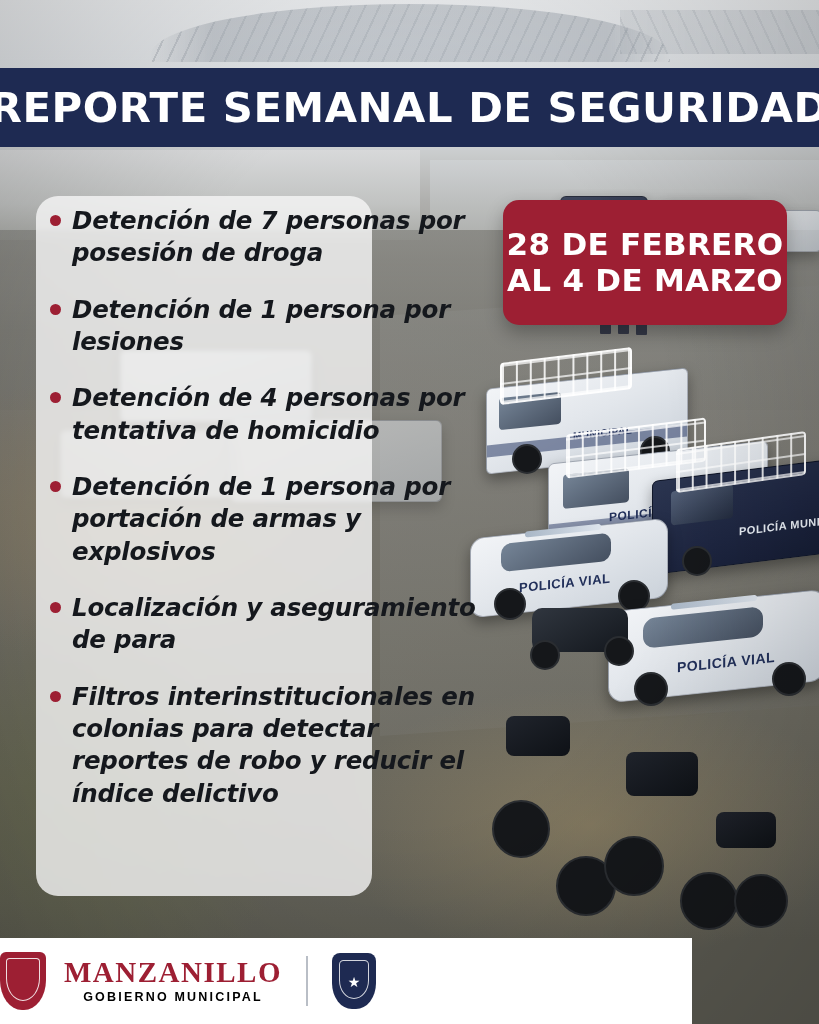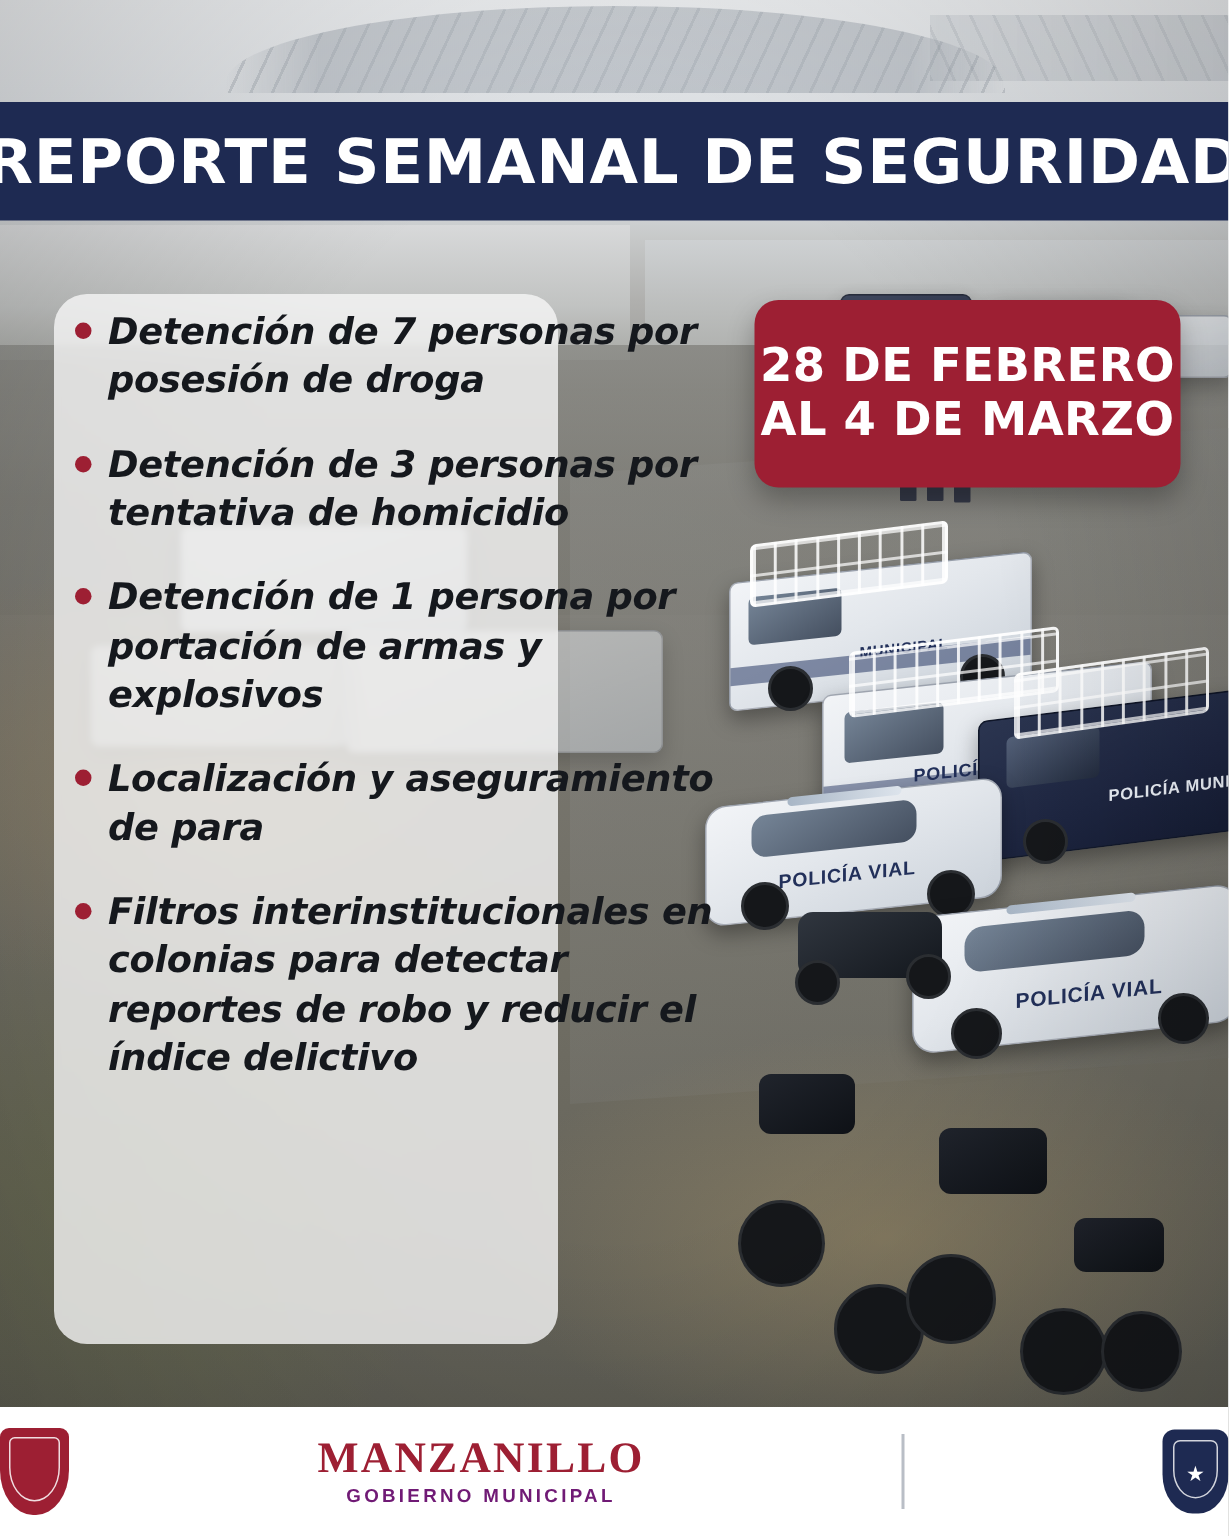--- a/index.html
+++ b/index.html
@@ -258,25 +258,25 @@
     font-weight: 700;
     font-size: 24.5px;
     line-height: 1.32;
     letter-spacing: -.2px;
   }
 
   
   .footer {
     position: absolute;
     left: 0; bottom: 0;
-    width: 819px; height: 86px;
+    width: 692px; height: 86px;
     background: #ffffff;
     display: flex;
     align-items: center;
-    justify-content: space-between;
+    justify-content: flex-start;
     gap: 18px;
   }
   .crest {
     width: 46px; height: 58px;
     position: relative;
   }
   .crest .shield {
     position: absolute; inset: 0;
     background: #9d1f33;
     border-radius: 6px 6px 22px 22px / 6px 6px 30px 30px;
@@ -294,21 +294,21 @@
     line-height: 1;
   }
   .wordmark .m1 {
     color: #9d1f33;
     font-family: "Liberation Serif", serif;
     font-size: 29px;
     font-weight: 700;
     letter-spacing: 1.5px;
   }
   .wordmark .m2 {
-    color: #701a75;
+    color: #000000;
     font-family: "Liberation Sans", sans-serif;
     font-size: 12.5px;
     font-weight: 700;
     letter-spacing: 2.2px;
     margin-top: 4px;
   }
   .divider {
     width: 2px; height: 50px;
     background: #b9bec6;
     margin: 0 6px;
@@ -435,21 +435,25 @@
 
   <div class="list-panel"></div>
 
   <div class="list-items">
     <div class="item">
       <span class="dot"></span>
       <div class="txt">Detención de 7 personas por posesión de droga</div>
     </div>
     <div class="item">
       <span class="dot"></span>
-      <div class="txt">Detención de 3 personas por tentativa de homicidio</div>
+      <div class="txt">Detención de 1 persona por lesiones</div>
+    </div>
+    <div class="item">
+      <span class="dot"></span>
+      <div class="txt">Detención de 4 personas por tentativa de homicidio</div>
     </div>
     <div class="item">
       <span class="dot"></span>
       <div class="txt">Detención de 1 persona por portación de armas y explosivos</div>
     </div>
     <div class="item">
       <span class="dot"></span>
       <div class="txt">Localización y aseguramiento de para</div>
     </div>
     <div class="item">

